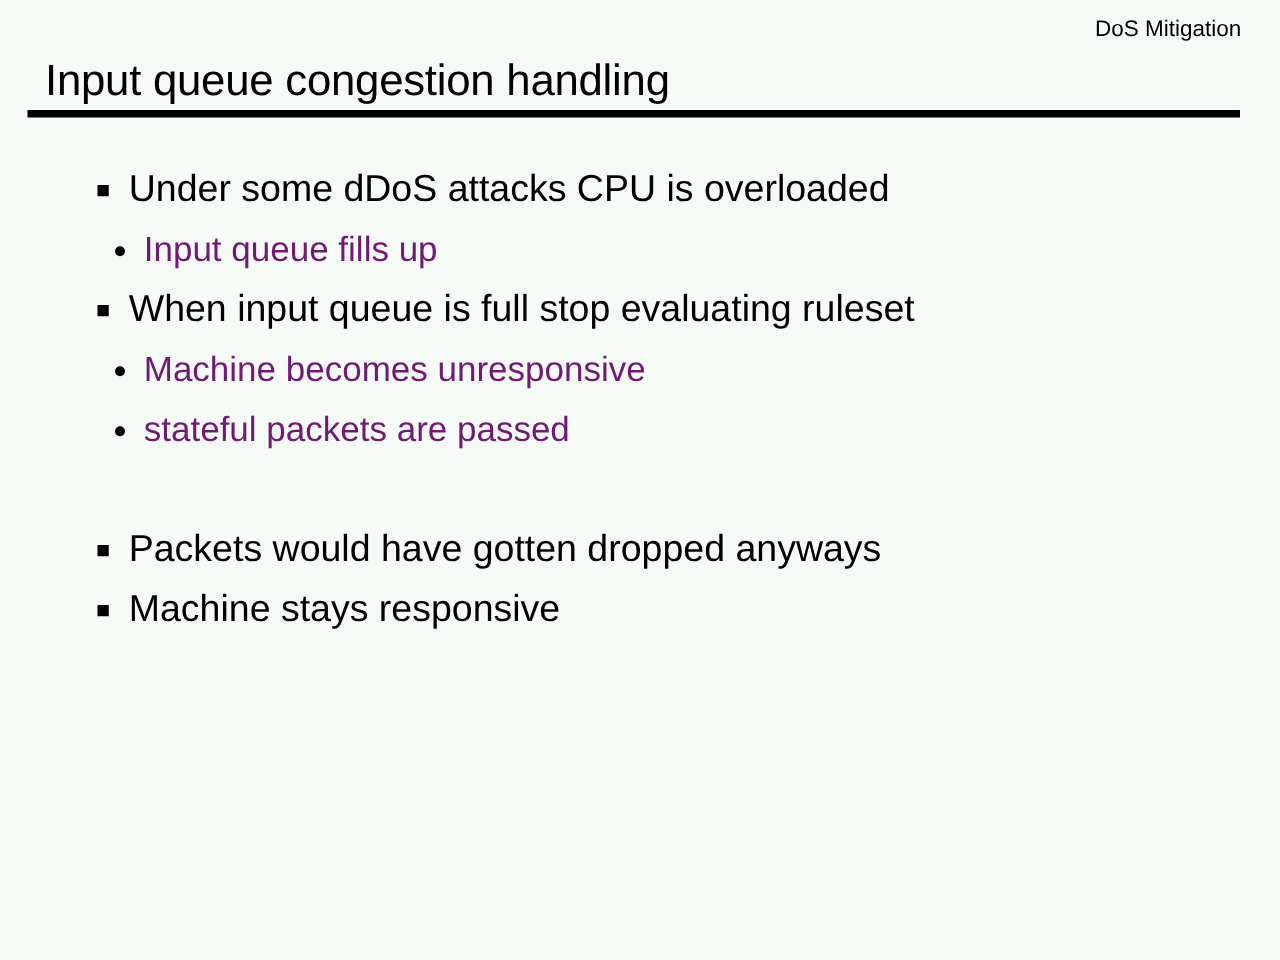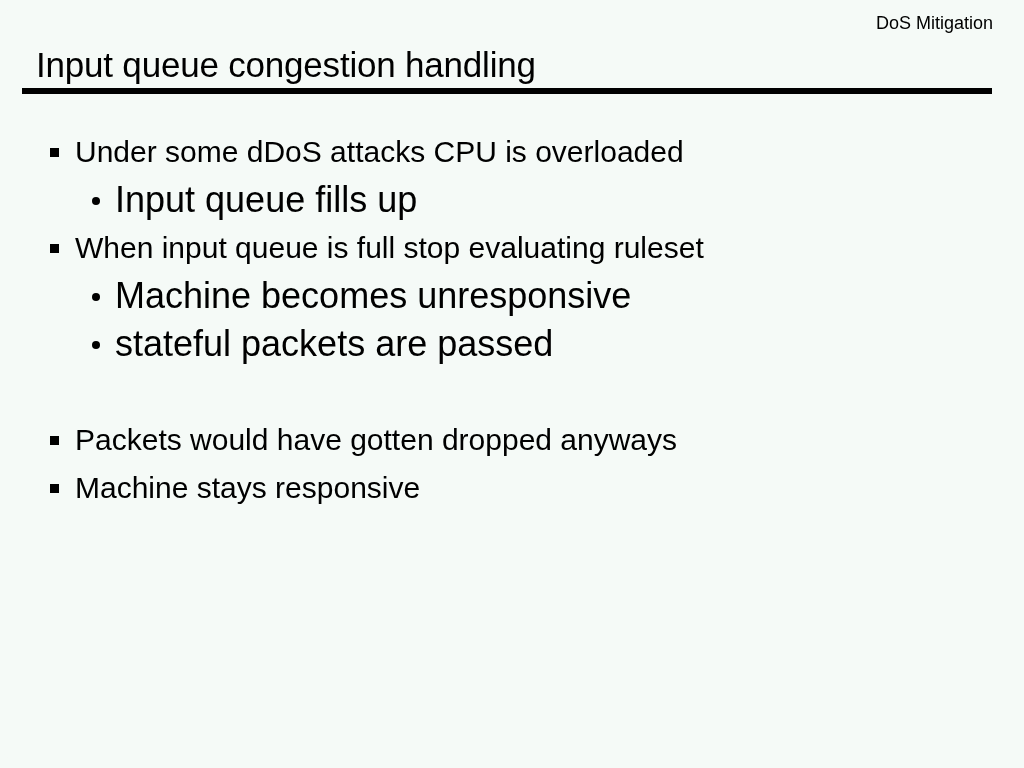--- a/index.html
+++ b/index.html
@@ -67,20 +67,21 @@
 
   .bullet-row {
     display: flex;
     align-items: flex-start;
   }
 
   
   .level-1 {
     padding-left: 50px;
     height: 48px;
+    margin-left: 28px;
   }
   .level-1 .marker {
     width: 25px;
     flex: 0 0 25px;
     font-size: 30px;
     line-height: 48px;
     color: #000000;
     position: relative;
   }
   .level-1 .marker .sq {
@@ -112,24 +113,24 @@
   .level-2 .marker .dot {
     position: absolute;
     left: 1px;
     top: 21px;
     width: 8px;
     height: 8px;
     border-radius: 50%;
     background: #000000;
   }
   .level-2 .text {
-    font-size: 36px;
+    font-size: 28px;
     line-height: 48px;
     white-space: nowrap;
-    color: #000000;
+    color: #701a75;
   }
 
   
   .bullet-spacer {
     height: 48px;
   }
 </style>
 </head>
 <body>
 

